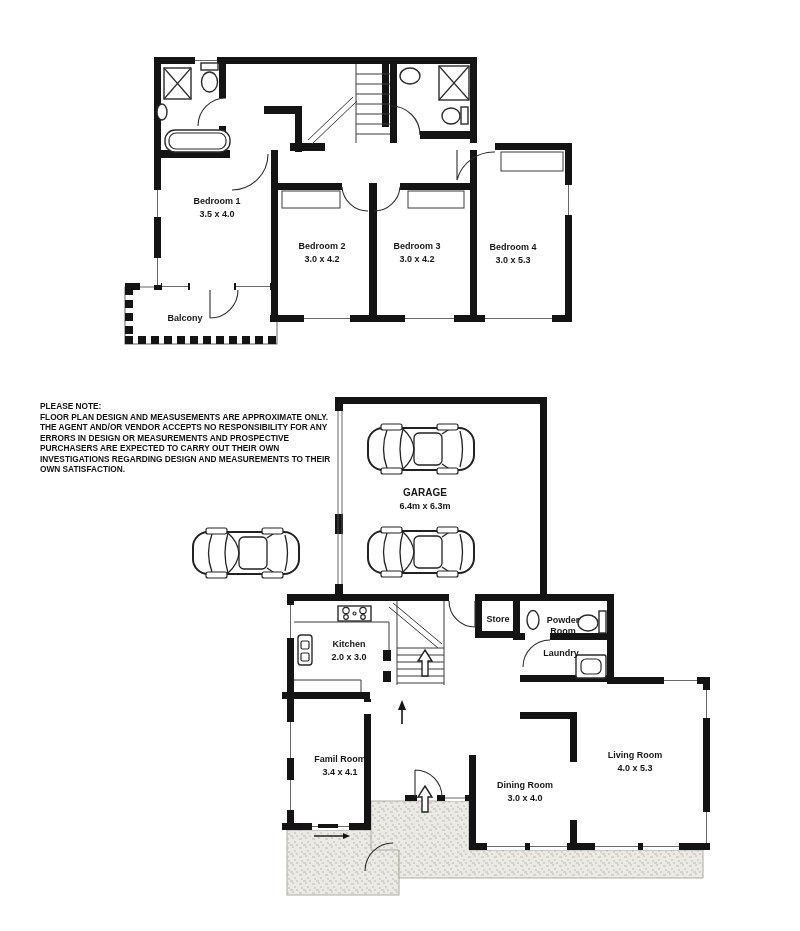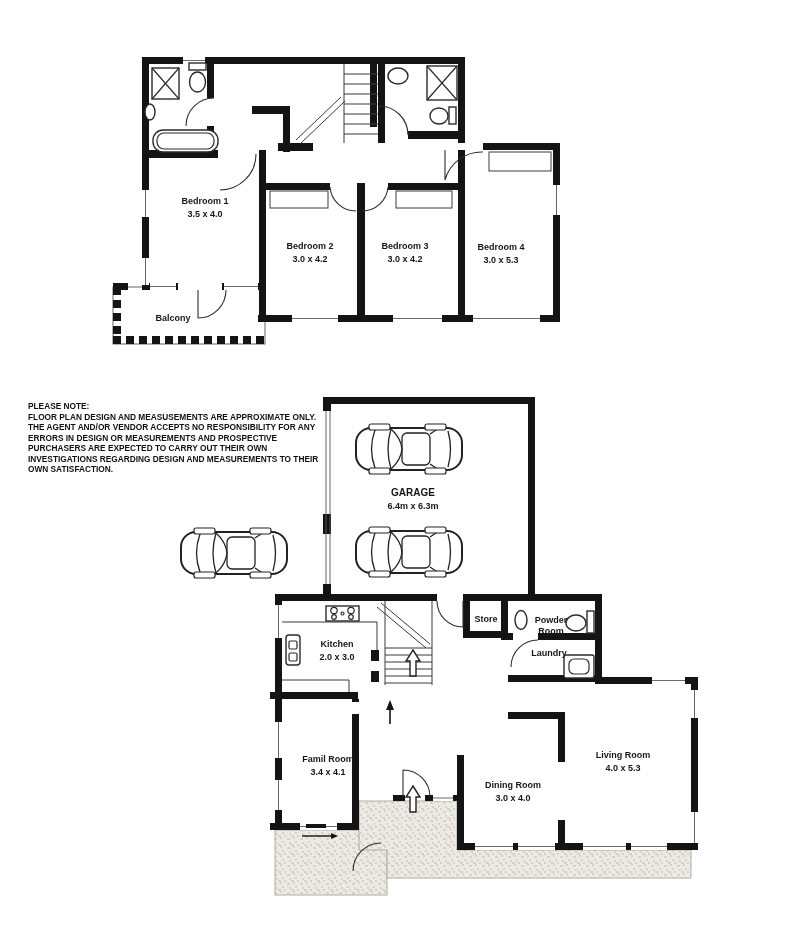--- a/index.html
+++ b/index.html
@@ -1,17 +1,17 @@
 <!DOCTYPE html>
 <html><head>
 <meta charset="utf-8">
 <style>
   html,body{margin:0;padding:0;background:#fff;}
   #page{position:relative;width:740px;height:931px;background:#fff;overflow:hidden;
-        font-family:"Liberation Sans",sans-serif;}
+        font-family:"Liberation Sans",sans-serif;padding-left:12px;}
   svg{display:block;}
   .wall{fill:#141414;stroke:none;}
   .thin{stroke:#3a3a3a;stroke-width:1;fill:none;}
   .thin2{stroke:#555;stroke-width:0.9;fill:none;}
   .arc{stroke:#2e2e2e;stroke-width:1.1;fill:none;}
   .fix{stroke:#2b2b2b;stroke-width:1.4;fill:#ffffff;}
   .fixl{stroke:#2b2b2b;stroke-width:1.2;fill:none;}
   .win{fill:#ffffff;}
   .winline{stroke:#6a6a6a;stroke-width:1;}
   .robe{fill:#ffffff;stroke:#3a3a3a;stroke-width:1;}

